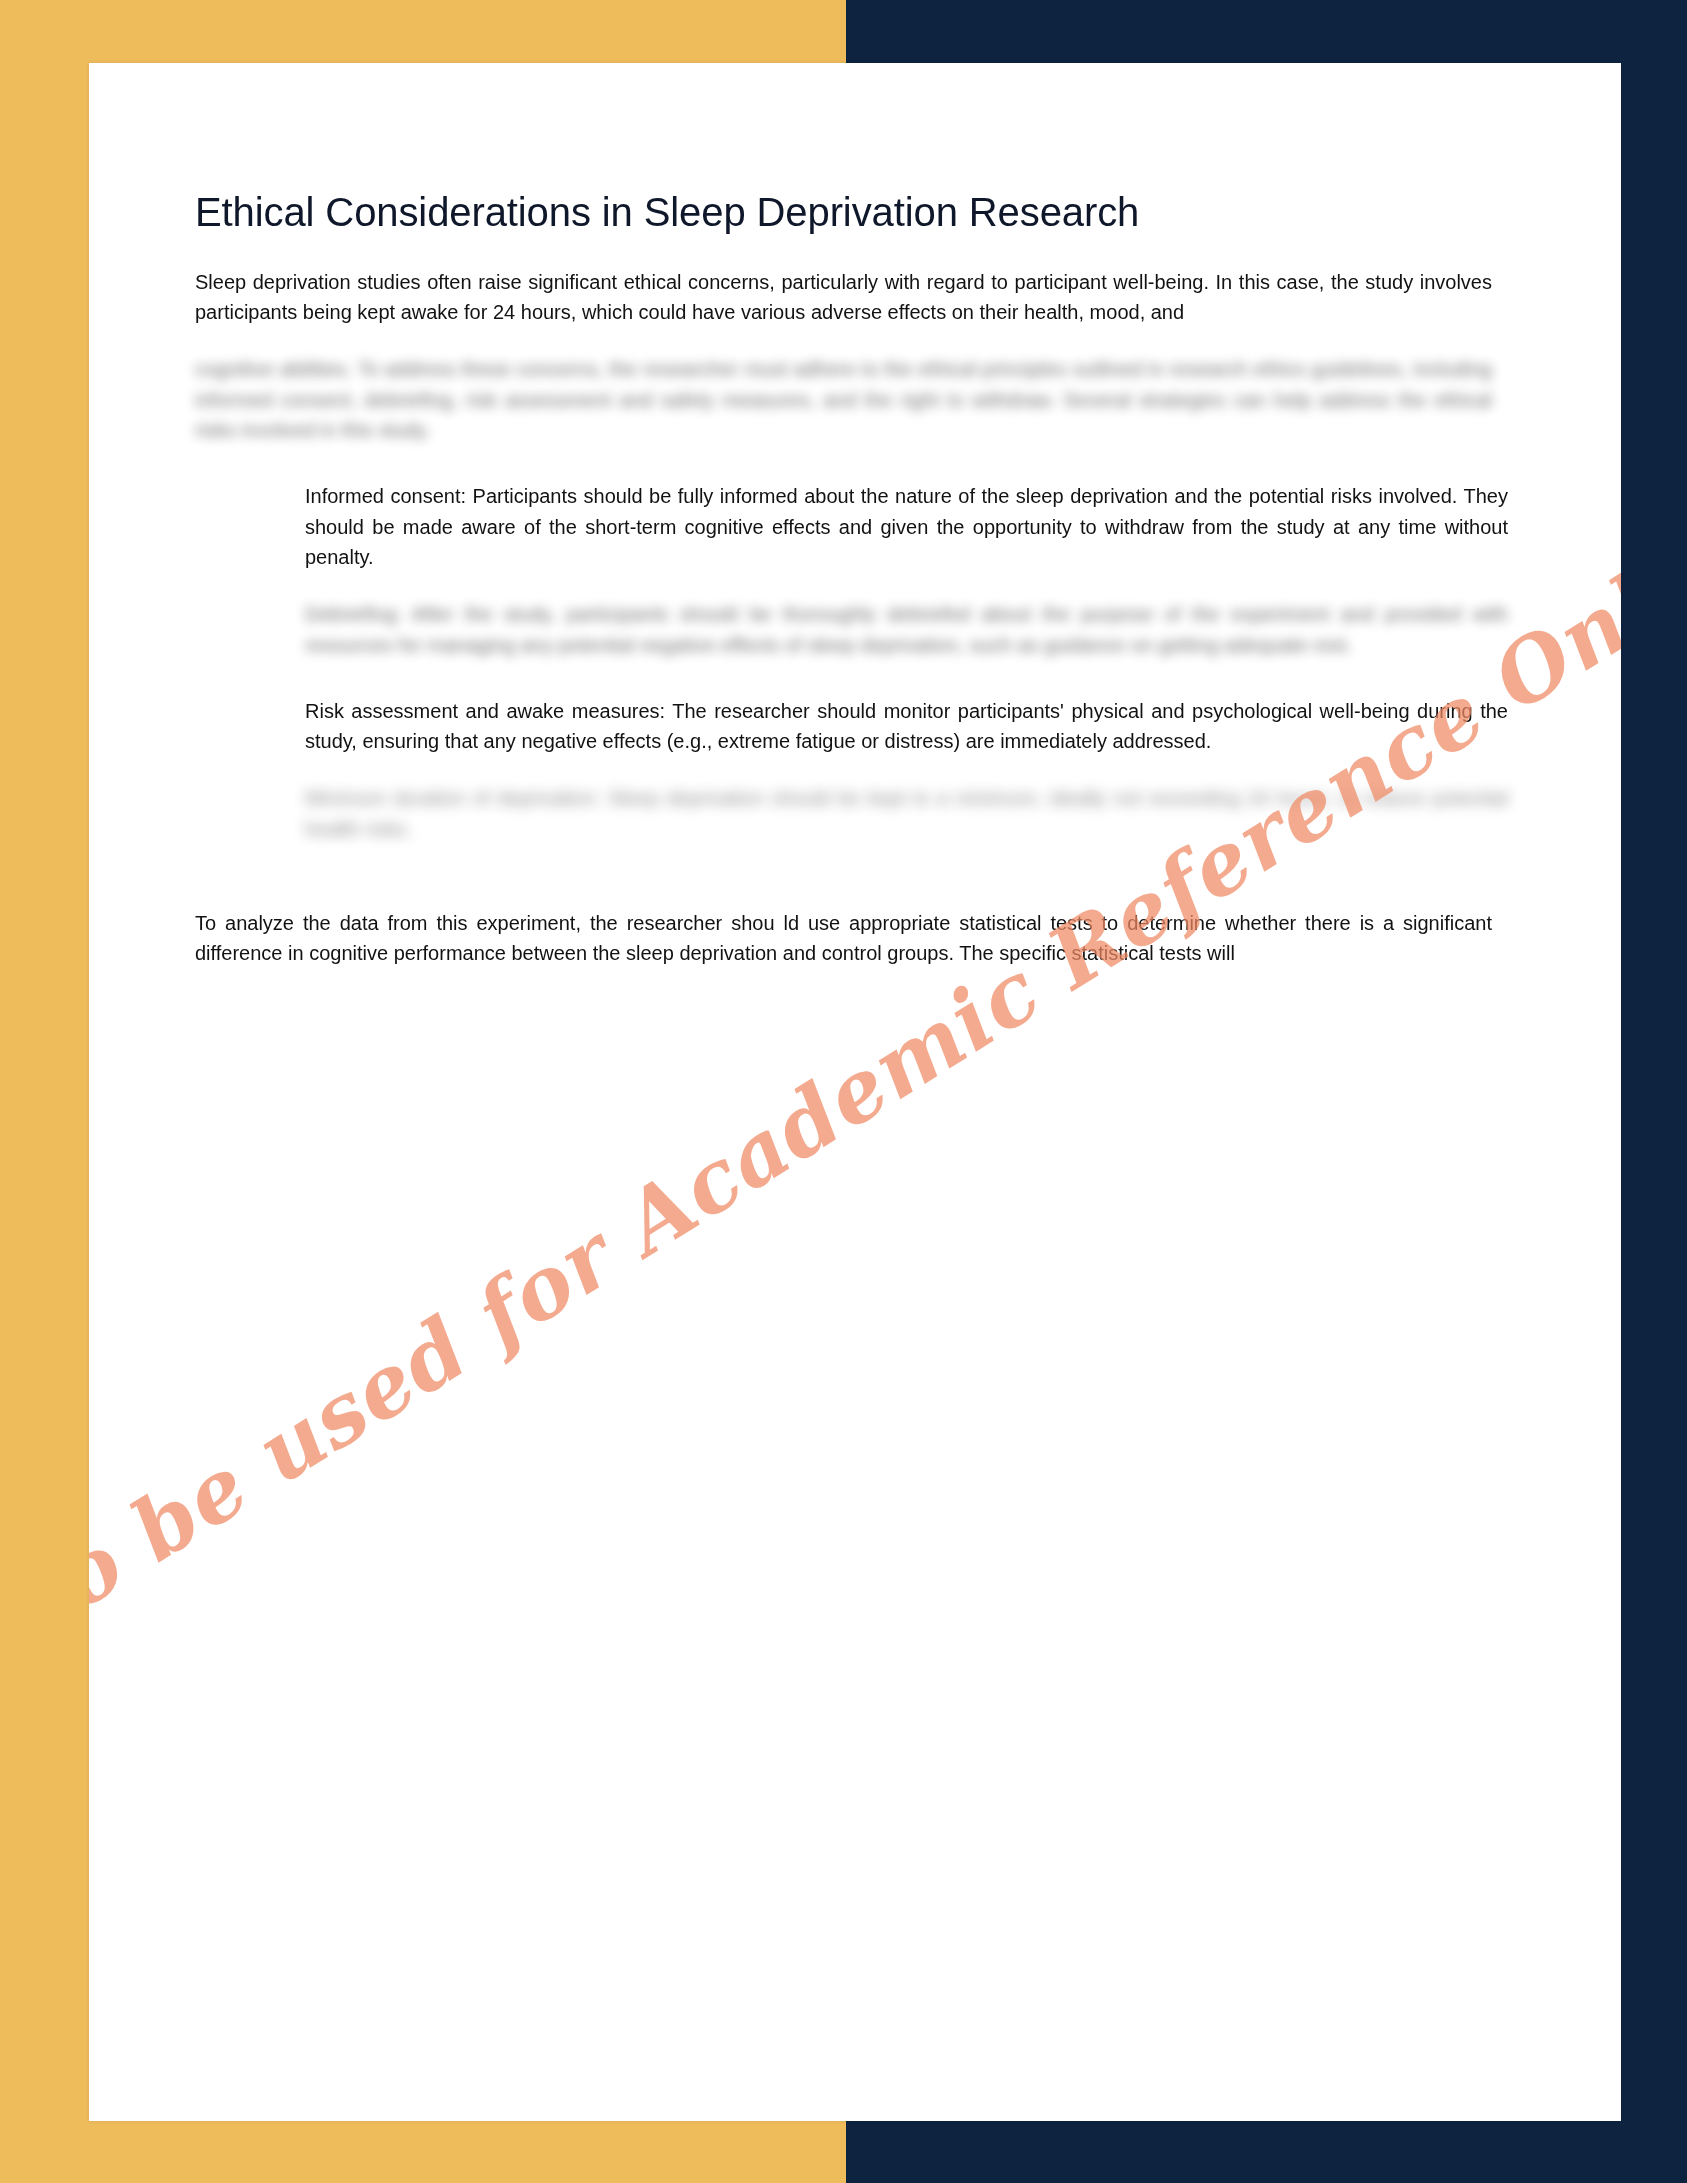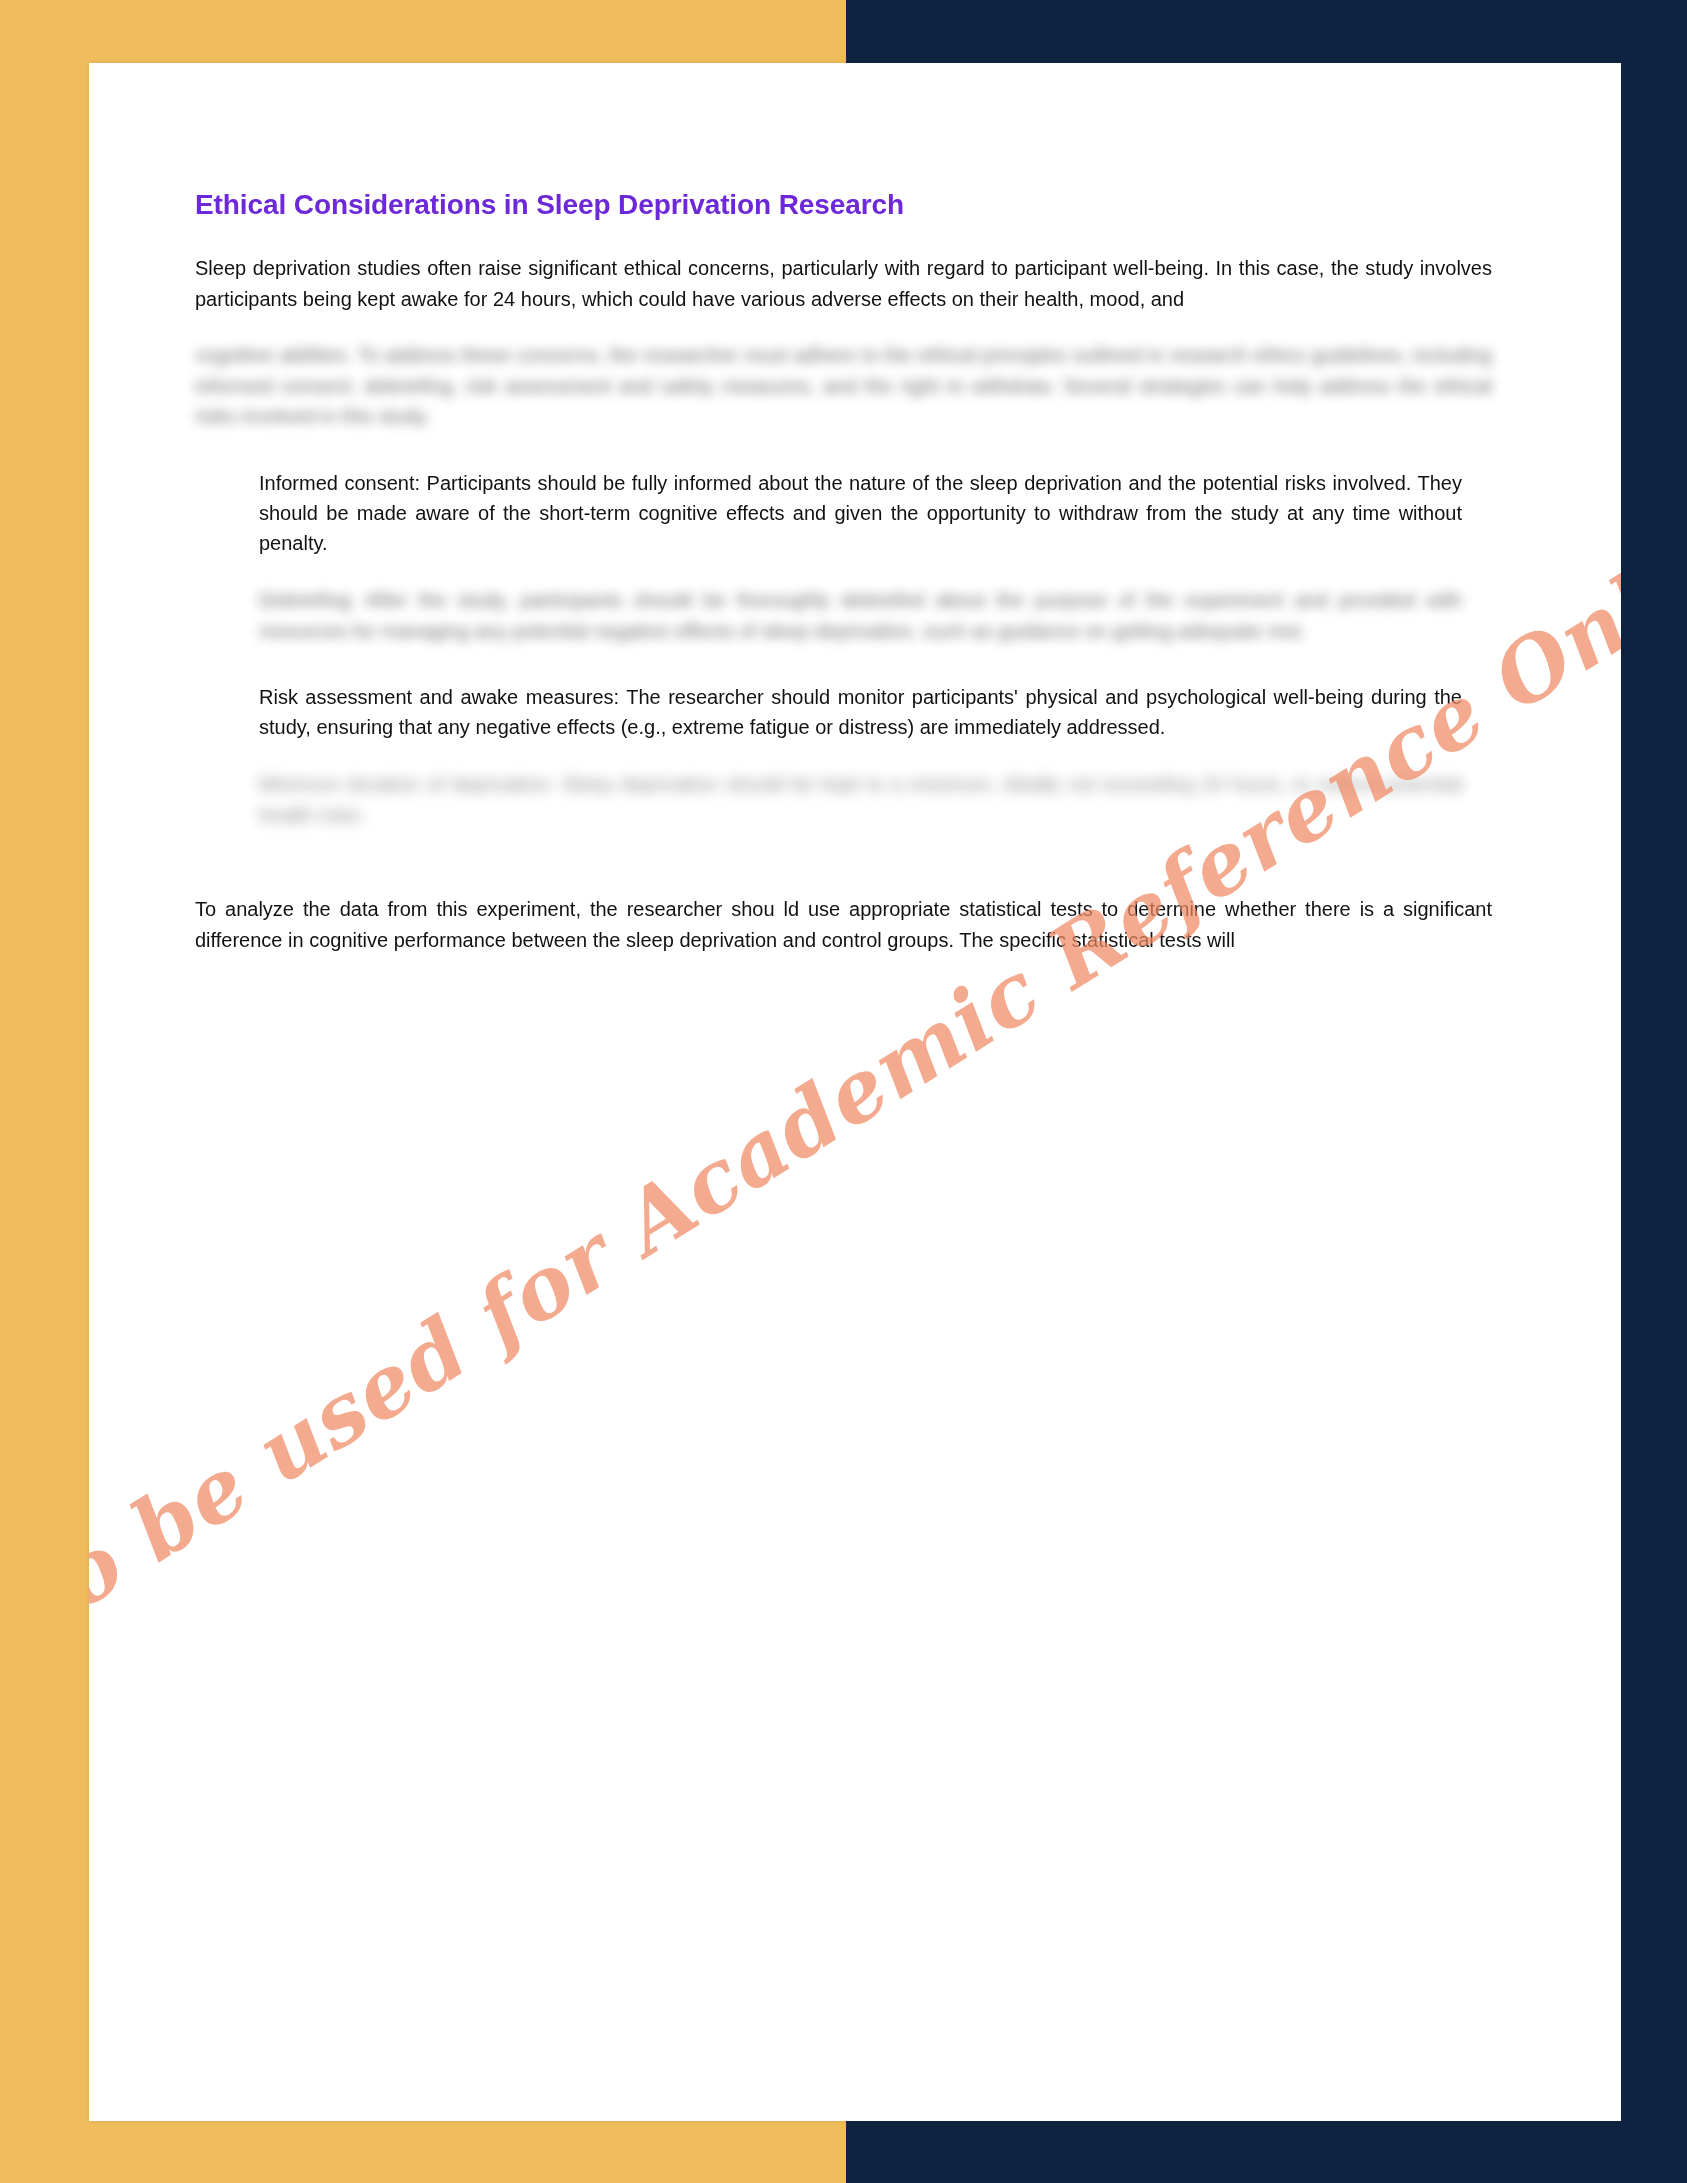--- a/index.html
+++ b/index.html
@@ -38,43 +38,43 @@
 
   
   #column {
     position: absolute;
     left: 106px;
     top: 126px;
     width: 1297px;
   }
 
   h2.doc-heading {
-    font-size: 28px;
-    font-weight: bold;
+    font-size: 40px;
+    font-weight: normal;
     line-height: 1.15;
     letter-spacing: -0.1px;
     margin: 0 0 32px 0;
-    color: #6d28d9;
+    color: #0f172a;
     font-stretch: condensed;
   }
 
   p.doc-para {
     font-size: 20px;
     line-height: 1.52;
     margin: 0;
     color: #121212;
     text-align: justify;
     text-justify: inter-word;
     font-stretch: condensed;
     -webkit-hyphens: none;
     hyphens: none;
   }
 
   p.doc-para.indented {
-    margin-left: 64px;
+    margin-left: 110px;
     width: 1203px;
   }
 
   
   .gap-sm { height: 26.5px; }
   .gap-md { height: 36px; }
   .gap-xl { height: 64px; }
 
   
   .redacted {

